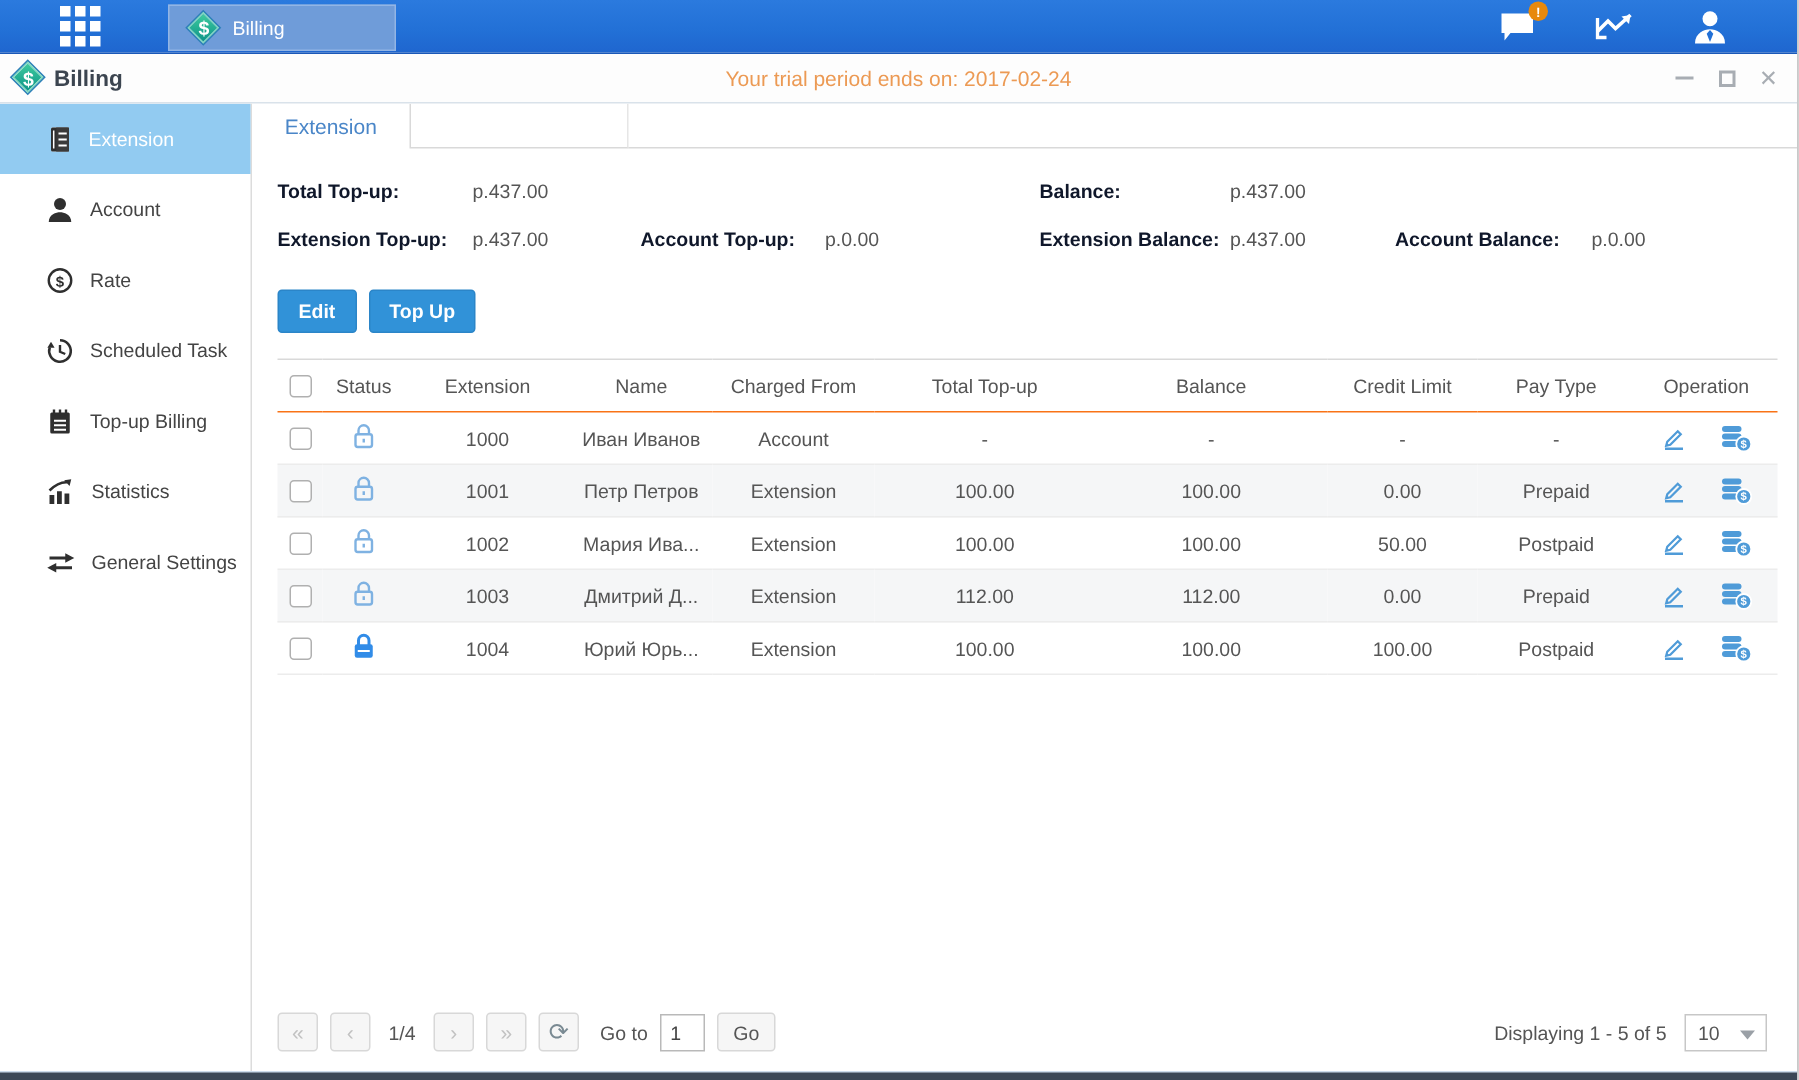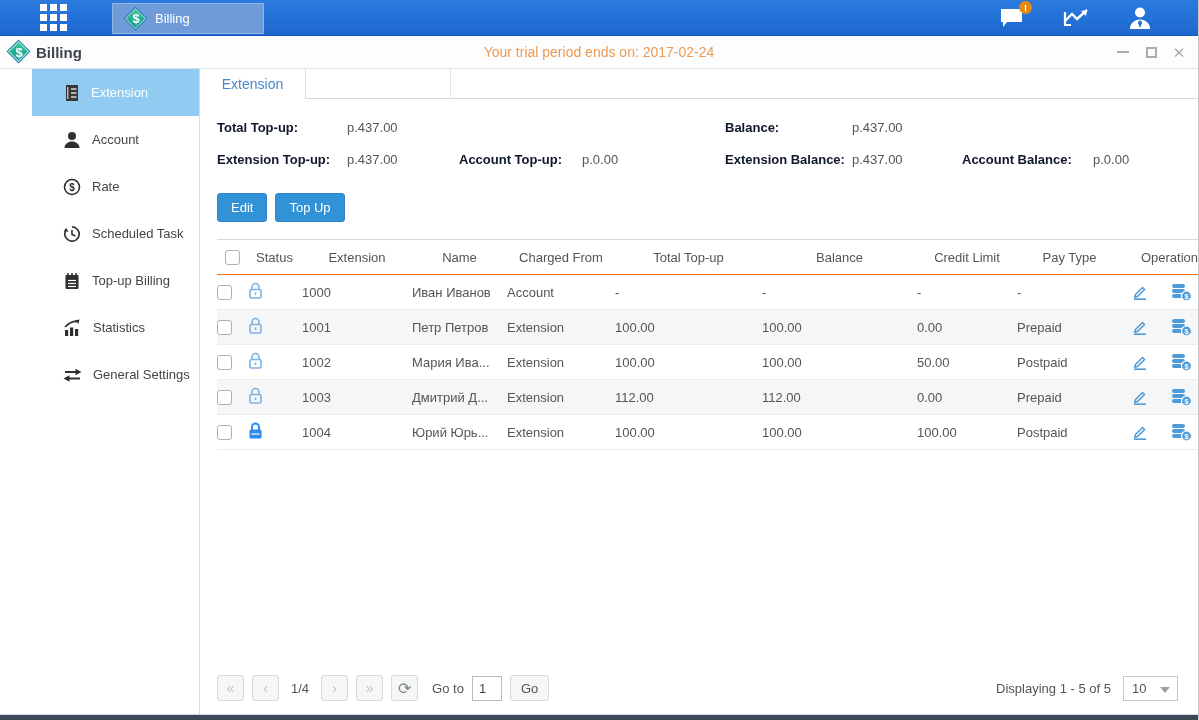--- a/index.html
+++ b/index.html
@@ -36,21 +36,21 @@
   .titlebar .app-title { font-size:15px; font-weight:bold; color:#3c4550; margin-left:6px; }
   .titlebar .diamond { margin-left:8px; }
   .trial-notice { position:absolute; left:0; right:0; text-align:center; color:#ec9a54; font-size:14px; pointer-events:none; }
   .win-controls { position:absolute; right:12px; display:flex; align-items:center; gap:14px; }
   .wc { cursor:pointer; color:#a8adb3; display:flex; align-items:center; justify-content:center; width:14px; height:14px; }
   .wc-min span { width:12px; height:0; border-top:2px solid #a8adb3; display:block; }
   .wc-max span { width:11px; height:11px; border:2px solid #a8adb3; display:block; }
   .wc-close { font-size:15px; line-height:1; }
 
   
-  .body { display:flex; height:645px;margin-left:32px; }
+  .body { display:flex; height:645px; }
   .sidebar { width:168px; border-right:1px solid #dcdcdc; background:#fff; flex:0 0 auto; }
   .side-item { height:47px; display:flex; align-items:center; padding-left:31px; gap:11px;
                font-size:13px; color:#444; cursor:pointer; }
   .side-item.active { background:#92cbf1; color:#fff; }
   .side-item svg { flex:0 0 auto; }
 
   .main { flex:1; display:flex; flex-direction:column; overflow:hidden; }
   .tabstrip { height:30px; display:flex; flex:0 0 auto; }
   .tab-active { width:106px; display:flex; align-items:center; justify-content:center;
                 font-size:14px; color:#4a86c8; background:#fff; border-right:1px solid #d9d9d9; cursor:default; }
@@ -64,26 +64,26 @@
              row-gap:17px; font-size:13px; }
   .summary .lbl { font-weight:bold; color:#0f172a; }
   .summary .val { color:#555; }
   .r1 { grid-row:1; } .r2 { grid-row:2; }
   .c1{grid-column:1;} .c2{grid-column:2;} .c3{grid-column:3;} .c4{grid-column:4;}
   .c5{grid-column:5;} .c6{grid-column:6;} .c7{grid-column:7;} .c8{grid-column:8;}
 
   .btn-row { margin-top:26px; display:flex; gap:8px; }
   .btn-blue { background:#3192d8; border:1px solid #2b85c8; color:#fff; font-size:13px;
               border-radius:3px; height:29px; padding:0 13px; cursor:pointer;
-              font-family:"Liberation Sans", sans-serif; }
+              font-family:"Liberation Sans", sans-serif;font-weight:bold; }
 
   table.ext-table { margin-top:17px; width:100%; border-collapse:collapse; table-layout:fixed; font-size:13px; }
   .ext-table th { border-top:1px solid #d9d9d9; border-bottom:1px solid #f97316; height:35px;
                   font-weight:normal; color:#555; text-align:center; }
-  .ext-table td { height:35px; text-align:left; color:#555; border-bottom:1px solid #ececec; }
+  .ext-table td { height:35px; text-align:center; color:#555; border-bottom:1px solid #ececec; }
   .ext-table tr.striped td { background:#f5f6f7; }
   .cb { display:inline-block; width:15px; height:15px; border:1px solid #b0b0b0; border-radius:3px;
         background:#fff; cursor:pointer; vertical-align:middle; }
   .status-icon { display:inline-flex; cursor:pointer; }
   .op-cell span { display:inline-flex; margin:0 9px; cursor:pointer; vertical-align:middle; }
 
   
   .pagebar { flex:0 0 auto; height:44px; display:flex; align-items:center; padding:0 20px 8px 17px; }
   .pg-btn { width:27px; height:26px; border:1px solid #d8d8d8; background:#f6f6f6; border-radius:3px;
             display:flex; align-items:center; justify-content:center; color:#c2c2c2; font-size:14px;

